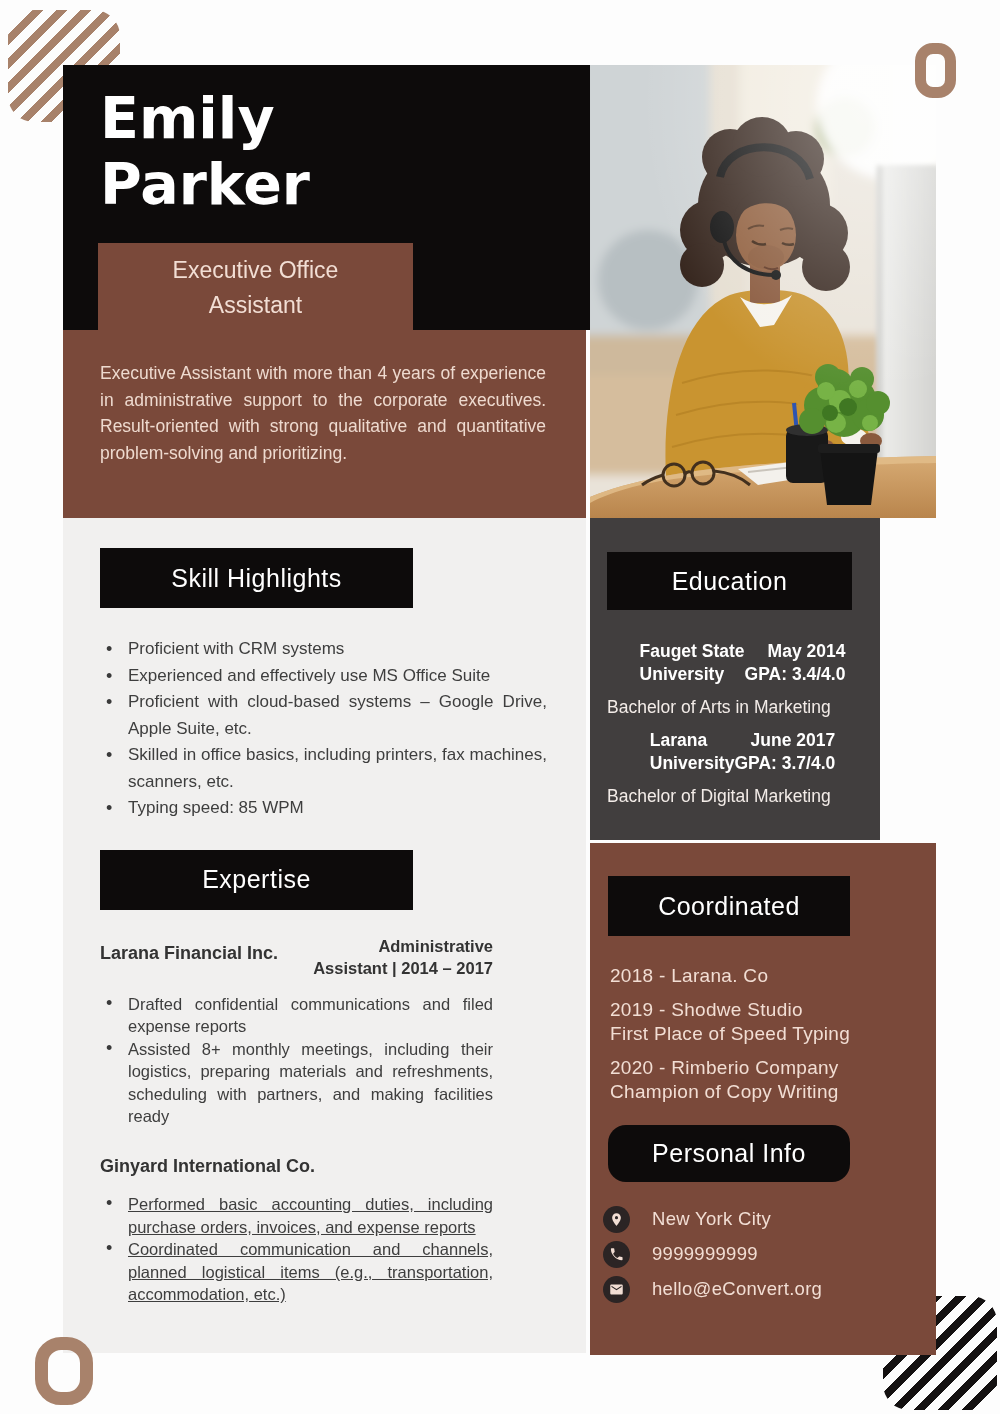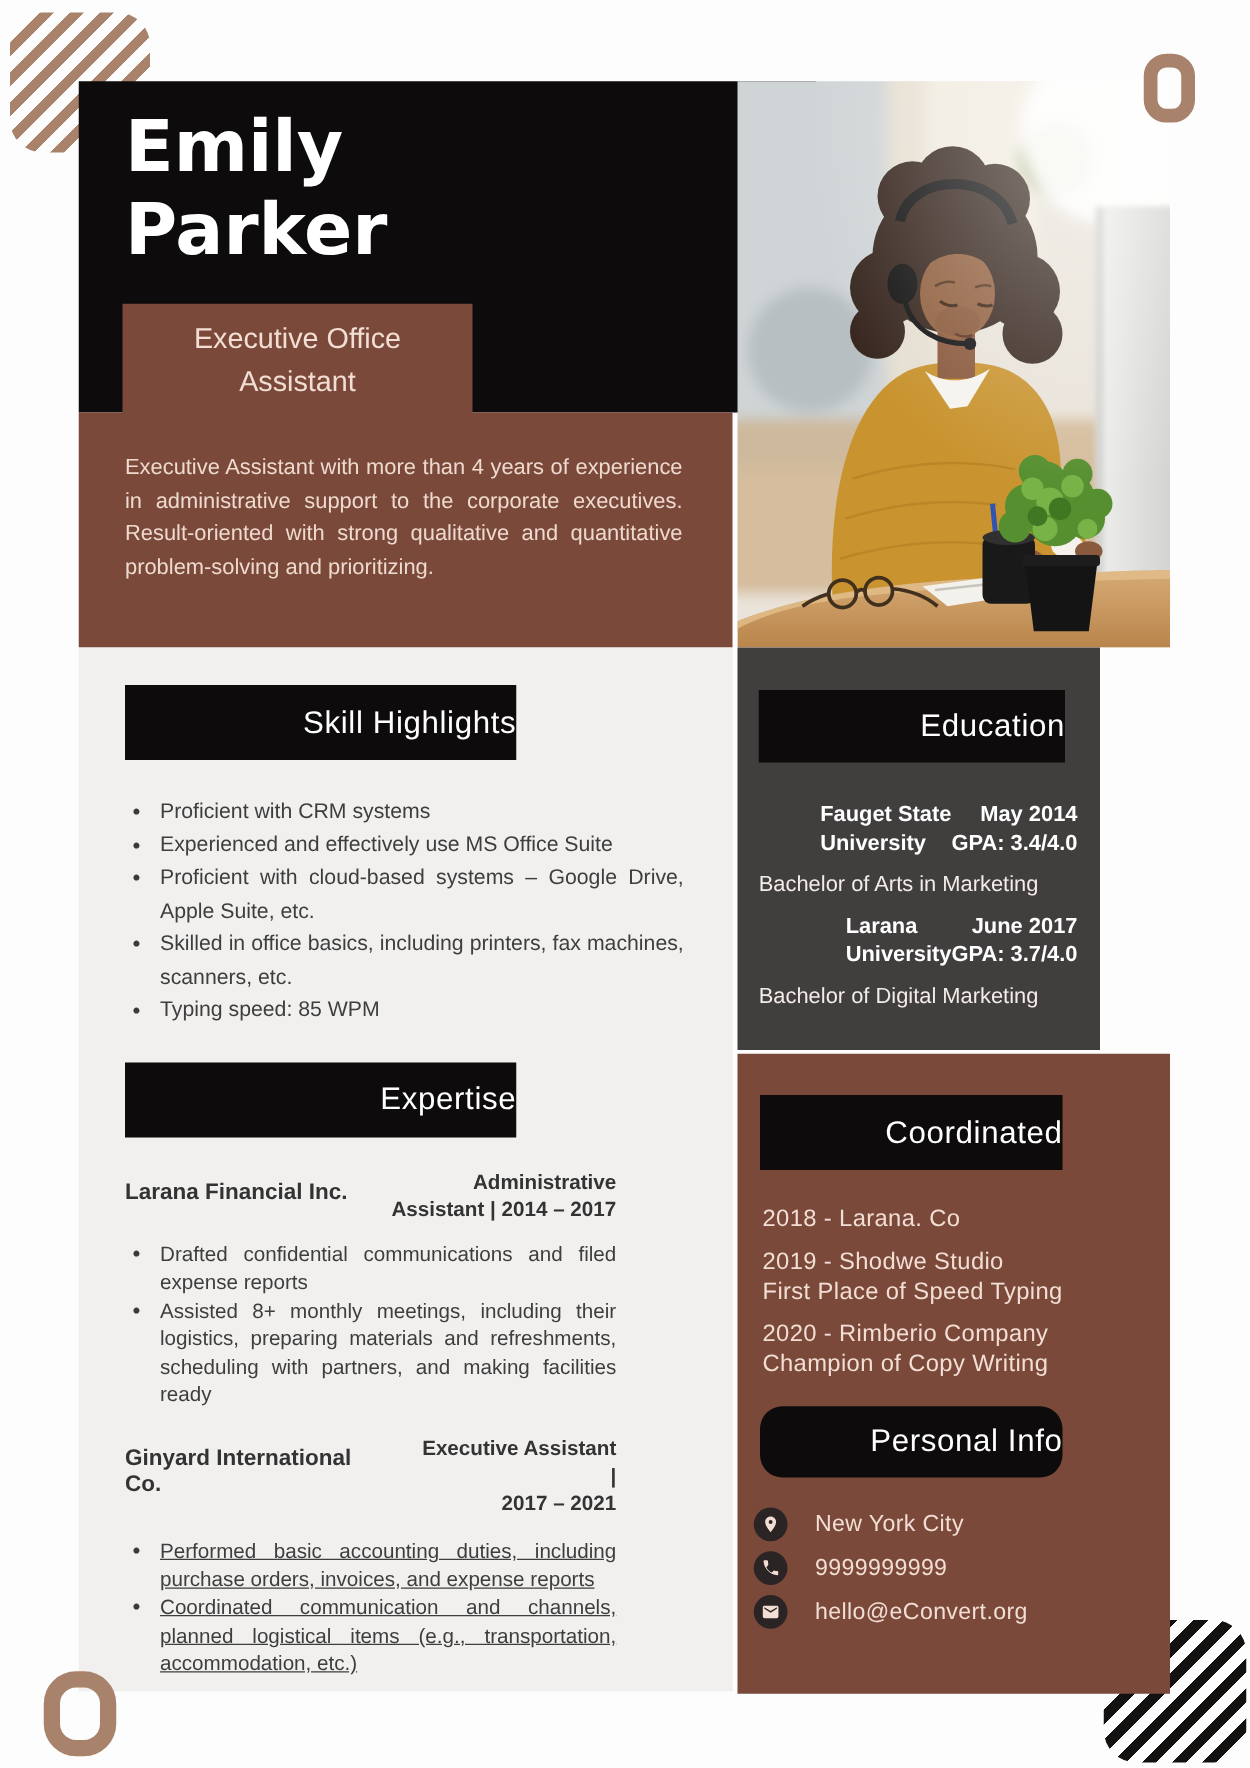--- a/index.html
+++ b/index.html
@@ -11,49 +11,49 @@
     background:repeating-linear-gradient(135deg,var(--c-tan,#a8826b) 0 8px,#fdfdfd 8px 17px);}
   .stripes-br{left:883px;top:1296px;width:114px;height:114px;z-index:1;
     background:repeating-linear-gradient(135deg,#141111 0 8px,#fdfdfd 8px 17px);}
   .oring{position:absolute;box-sizing:border-box;border-style:solid;border-color:var(--c-tan,#a8826b);}
   .oring-tr{left:915px;top:43px;width:41px;height:55px;border-width:11px;border-radius:18px;z-index:6;}
   .oring-bl{left:35px;top:1337px;width:58px;height:68px;border-width:13px;border-radius:26px;z-index:3;}
   
   .hero{position:absolute;left:63px;top:65px;width:590px;height:265px;background:var(--c-black,#0d0b0b);z-index:2;}
   .name{margin:20px 0 0 37px;font-family:"DejaVu Sans","Liberation Sans",sans-serif;
         font-weight:800;font-size:57px;line-height:66px;color:#fff;letter-spacing:0;}
-  .title-box{position:absolute;left:98px;top:243px;width:280px;height:90px;background:var(--c-brown,#7a493a);
+  .title-box{position:absolute;left:98px;top:243px;width:315px;height:90px;background:var(--c-brown,#7a493a);
         z-index:4;display:flex;flex-direction:column;justify-content:center;text-align:center;}
   .title-box div{font-size:23px;line-height:35px;color:var(--c-cream,#f2ded4);font-weight:400;}
   .summary-box{position:absolute;left:63px;top:330px;width:523px;height:188px;background:var(--c-brown,#7a493a);z-index:2;}
   .summary-box p{margin:0;padding:30px 40px 0 37px;font-size:17.5px;line-height:26.5px;
         color:#eedacf;text-align:justify;}
   
-  .hbox{background:var(--c-black,#0d0b0b);display:flex;align-items:center;justify-content:flex-end;
+  .hbox{background:var(--c-black,#0d0b0b);display:flex;align-items:center;justify-content:center;
         color:#fff;font-size:25px;font-weight:500;letter-spacing:.5px;}
   
   .left-panel{position:absolute;left:63px;top:518px;width:523px;height:835px;background:var(--c-panel,#f1f0ef);z-index:2;}
   .skills-hbox{margin:30px 0 0 37px;width:313px;height:60px;}
   ul.blist{list-style:none;margin:28px 0 0 37px;padding:0;width:447px;}
   ul.blist li{position:relative;padding-left:28px;font-size:17px;line-height:26.5px;text-align:justify;}
   ul.blist li::before{content:"\2022";position:absolute;left:6px;top:0;color:#3a3a3a;font-size:18px;}
   .expertise-hbox{margin:28px 0 0 37px;width:313px;height:60px;}
   .job-head{display:flex;justify-content:space-between;align-items:flex-start;margin:25px 0 0 37px;width:393px;}
   .job-head.second{margin-top:20px;gap:28px;}
   .company{font-size:18px;font-weight:700;color:#333;padding-top:8px;}
   .role{text-align:right;font-size:16.5px;line-height:22px;font-weight:700;color:#333;}
   ul.jlist{list-style:none;margin:14px 0 0 37px;padding:0;width:393px;}
   ul.jlist.second{margin-top:16px;text-decoration:underline;}
   ul.jlist li{position:relative;padding-left:28px;font-size:16.5px;line-height:22.6px;text-align:justify;}
   ul.jlist li::before{content:"\2022";position:absolute;left:6px;top:-1px;color:#3a3a3a;font-size:18px;}
   
   .photo{position:absolute;left:590px;top:65px;width:346px;height:453px;margin:0;z-index:2;}
   .edu-panel{position:absolute;left:590px;top:518px;width:290px;height:322px;background:var(--c-darkgray,#413e3e);z-index:2;}
   .edu-hbox{margin:34px 0 0 17px;width:245px;height:58px;}
-  .edu-entry{display:flex;justify-content:flex-end;margin:30px 18px 0 33px;}
+  .edu-entry{display:flex;justify-content:center;margin:30px 18px 0 33px;}
   .edu-entry.second{margin-top:10px;}
   .edu-school,.edu-right{font-size:17.5px;line-height:23px;font-weight:700;color:#fff;}
   .edu-right{text-align:right;}
   .edu-degree{margin:10px 18px 0 17px;font-size:17.5px;line-height:23px;color:#f3ece8;font-weight:400;}
   .brown-panel{position:absolute;left:590px;top:843px;width:346px;height:512px;background:var(--c-brown,#7a493a);z-index:2;}
   .ach-hbox{margin:33px 0 0 18px;width:242px;height:60px;}
   .ach-list{margin:28px 0 0 20px;}
   .ach-item{margin-bottom:9px;}
   .ach-item div{font-size:19px;line-height:24.5px;color:var(--c-cream,#f2ded4);letter-spacing:.3px;}
   .pi-hbox{margin:20px 0 0 18px;width:242px;height:57px;border-radius:18px;}
@@ -114,24 +114,20 @@
         <div>Assistant | 2014 – 2017</div>
       </div>
     </div>
     <ul class="jlist">
       <li>Drafted confidential communications and filed expense reports</li>
       <li>Assisted 8+ monthly meetings, including their logistics, preparing materials and refreshments, scheduling with partners, and making facilities ready</li>
     </ul>
 
     <div class="job-head second">
       <div class="company">Ginyard International Co.</div>
-      <div class="role">
-        <div>Executive Assistant |</div>
-        <div>2017 – 2021</div>
-      </div>
     </div>
     <ul class="jlist second">
       <li>Performed basic accounting duties, including purchase orders, invoices, and expense reports</li>
       <li>Coordinated communication and channels, planned logistical items (e.g., transportation, accommodation, etc.)</li>
     </ul>
   </div>
 
   <figure class="photo">
     <svg viewBox="0 0 346 453" width="346" height="453" preserveAspectRatio="none">
       <defs>

